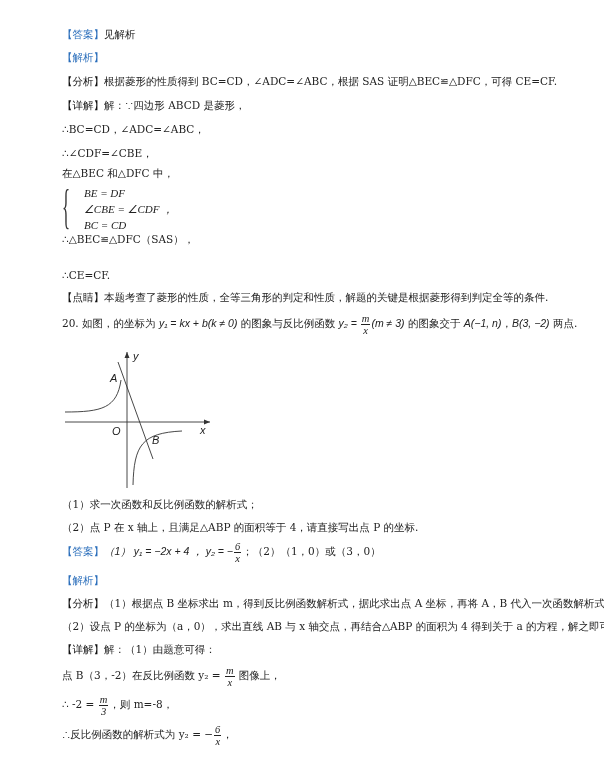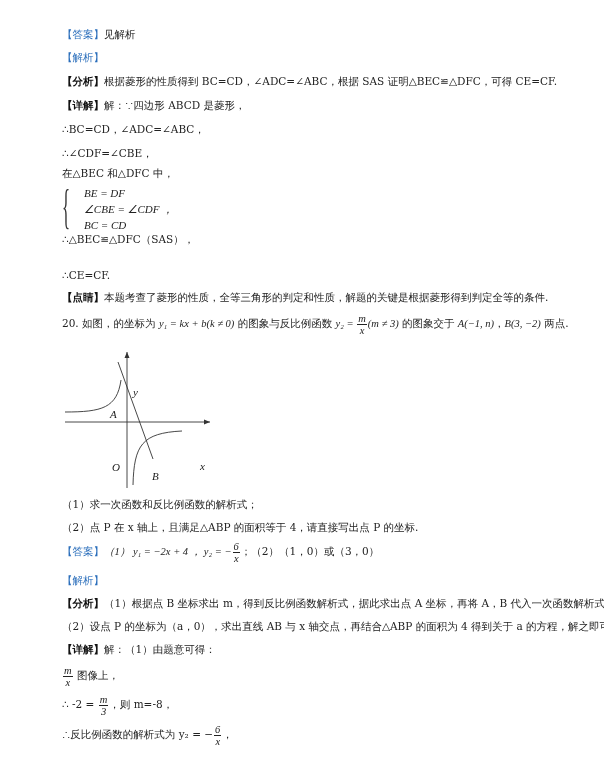--- a/index.html
+++ b/index.html
@@ -1,21 +1,21 @@
 <!DOCTYPE html>
 <html><head>
 <meta charset="utf-8">
 <style>
   html, body { margin: 0; padding: 0; background: #ffffff; }
   body { width: 604px; height: 760px; position: relative; overflow: hidden;
          font-family: "DejaVu Serif", "Liberation Serif", serif; color: #222; font-size: 10.5px; }
   .line { position: absolute; left: 62px; white-space: nowrap; line-height: 14px; }
   .tag-blue { color: #2a6ebb; }
-  .tag-black { color: #111; font-weight: bold; text-align: right; }
-  .m { font-family: Liberation Serif, serif; font-style: italic; margin-top: 36px; }
+  .tag-black { color: #111; font-weight: normal; text-align: right; }
+  .m { font-family: Liberation Sans, sans-serif; font-style: italic; }
   .frac { display: inline-flex; flex-direction: column; align-items: center; vertical-align: middle;
           font-family: "Liberation Serif", serif; font-style: italic; line-height: 11px; margin: 0 1px; }
   .frac .num { border-bottom: 0.8px solid #222; padding: 0 1px; }
   .frac .den { padding: 0 1px; }
   .brace-block { position: absolute; left: 62px; top: 183px; height: 52px; }
   .brace { position: absolute; left: 0; top: 0; font-family: "Liberation Serif", serif; font-size: 48px; line-height: 48px; transform: scaleX(0.35); transform-origin: left; color: #333; }
   .brace-rows { position: absolute; left: 22px; top: 2px; font-family: "Liberation Serif", serif; font-style: italic; font-size: 11px; line-height: 16px; white-space: nowrap; }
   .graph { position: absolute; left: 62px; top: 350px; width: 150px; height: 140px; }
 </style>
 </head>
@@ -91,21 +91,21 @@
 </div>
 <div class="line" style="top:596px">
   <span class="tag-black">【分析】</span><span>（1）根据点 B 坐标求出 m，得到反比例函数解析式，据此求出点 A 坐标，再将 A，B 代入一次函数解析式；</span>
 </div>
 <div class="line" style="top:619px">（2）设点 P 的坐标为（a，0），求出直线 AB 与 x 轴交点，再结合△ABP 的面积为 4 得到关于 a 的方程，解之即可.</div>
 <div class="line" style="top:642px">
   <span class="tag-black">【详解】</span><span>解：（1）由题意可得：</span>
 </div>
 
 <div class="line" style="top:663px; line-height:24px">
-  <span class="frac">
+  <span>点 B（3，-2）在反比例函数 y₂ = </span><span class="frac">
       <span class="num">m</span>
       <span class="den">x</span>
     </span><span> 图像上，</span>
 </div>
 <div class="line" style="top:692px; line-height:24px">
   <span>∴ -2 = </span><span class="frac">
       <span class="num">m</span>
       <span class="den">3</span>
     </span><span>，则 m=-8，</span>
 </div>

